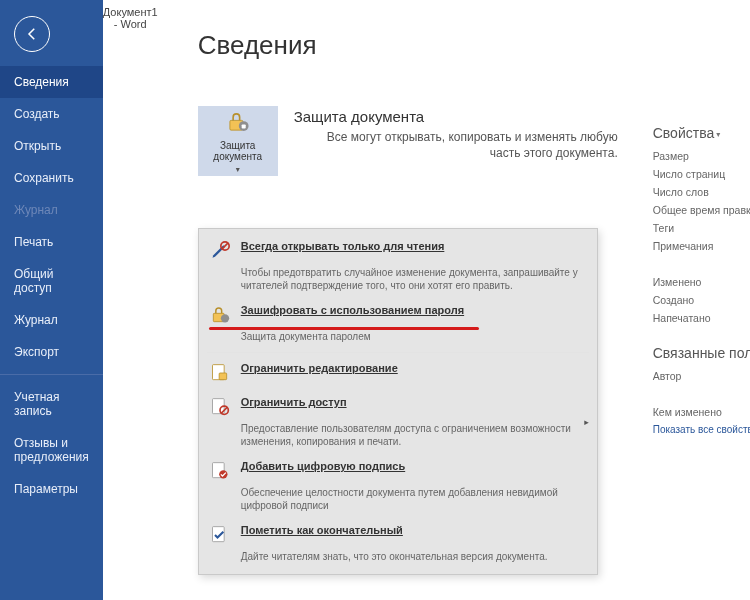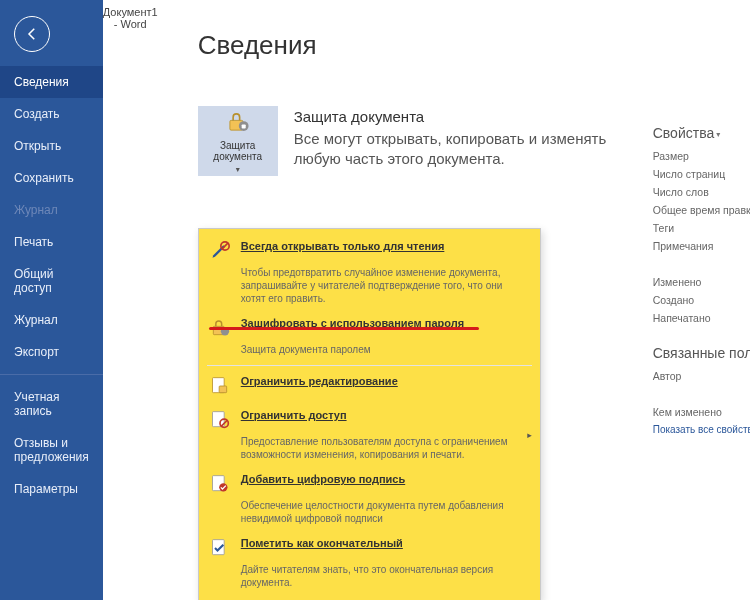--- a/index.html
+++ b/index.html
@@ -76,28 +76,28 @@
     font-size: 10px;
     color: #333;
     gap: 3px;
     padding: 4px;
     text-align: center;
   }
   .protect-btn .icon-lock svg { width: 26px; height: 26px; }
   .protect-btn .caret { font-size: 8px; color: #555; }
   .protect-text { flex: 1; padding-top: 2px; }
   .protect-text h3 { font-size: 15px; font-weight: 400; color: #333; margin-bottom: 4px; }
-  .protect-text p { font-size: 15px; color: #555; line-height: 1.35; }
+  .protect-text p { font-size: 12px; color: #555; line-height: 1.35; text-align: right; }
 
   .dropdown {
     position: absolute;
     top: 198px;
     left: 0;
-    width: 343px;
-    background: #fde047;
+    width: 400px;
+    background: #e5e5e5;
     border: 1px solid #c9c9c9;
     box-shadow: 2px 3px 8px rgba(0,0,0,.15);
     padding: 5px 0;
   }
   .dd-item {
     display: flex;
     gap: 10px;
     padding: 6px 12px 6px 10px;
     cursor: pointer;
     position: relative;

